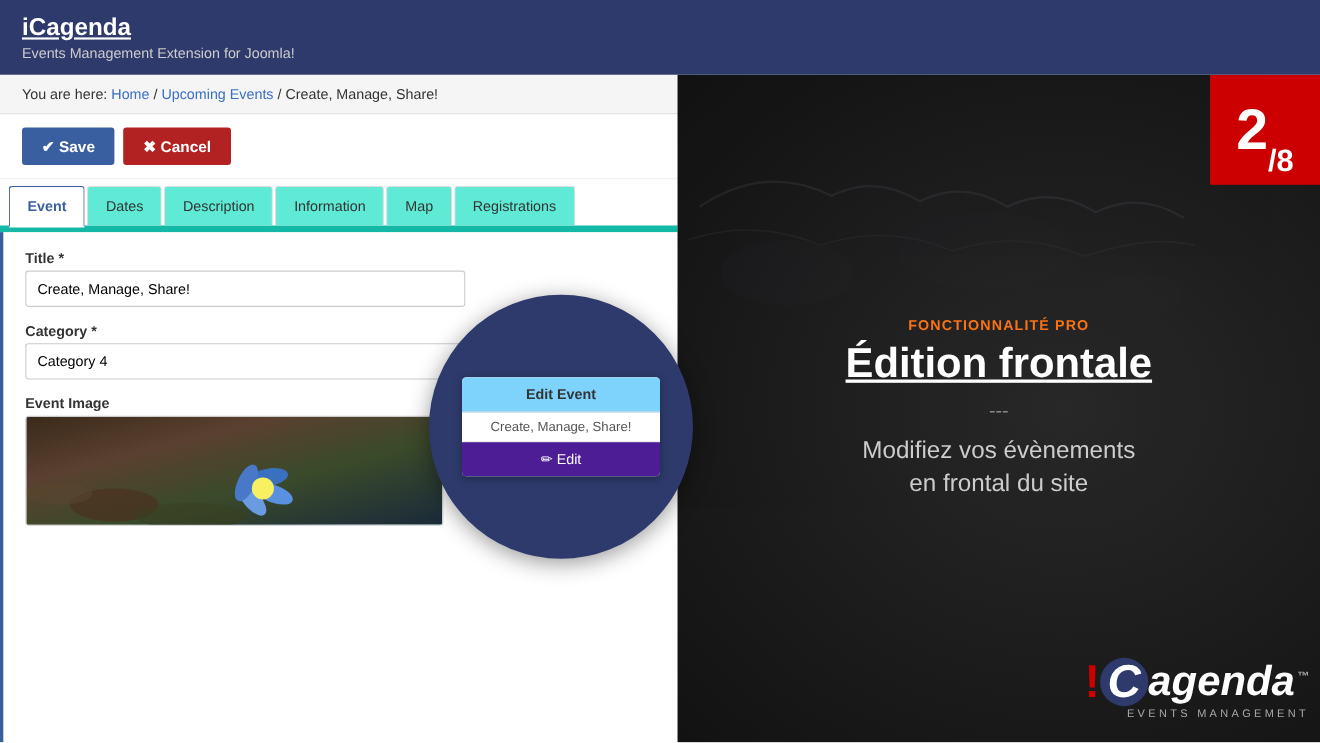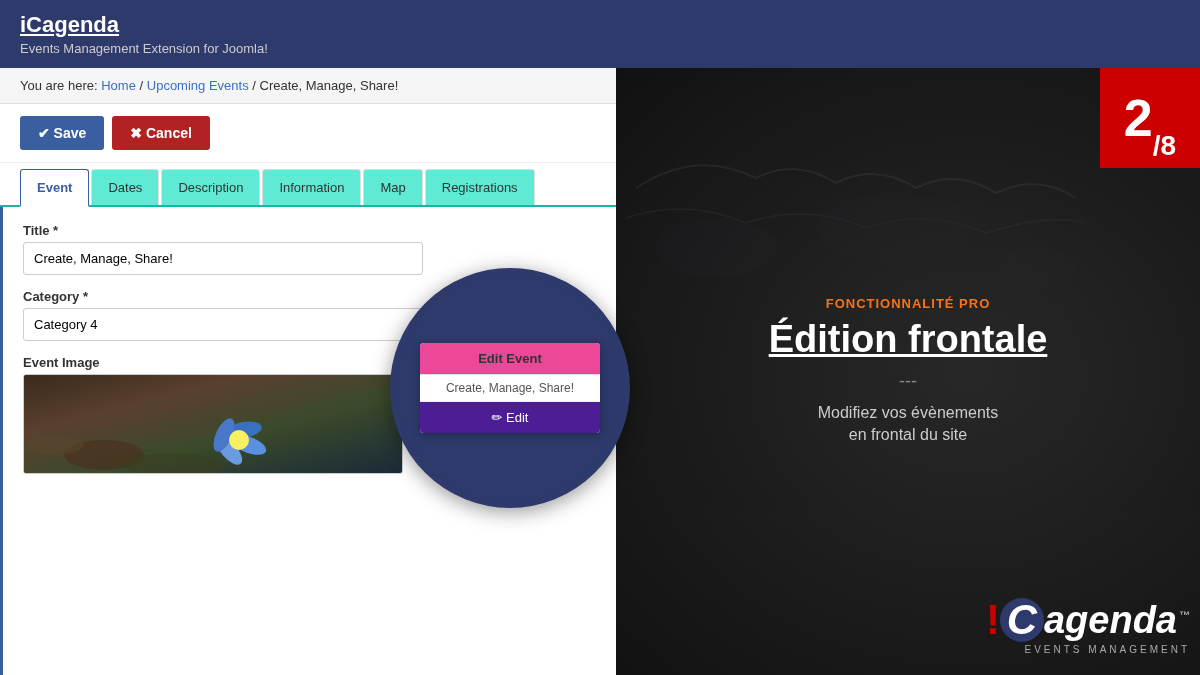--- a/index.html
+++ b/index.html
@@ -82,24 +82,24 @@
       padding: 9px 18px;
       font-size: 14px;
       border-radius: 3px;
       cursor: pointer;
       font-weight: bold;
     }
 
     
     .tabs-bar {
       display: flex;
-      border-bottom: 2px solid #14b8a6;
+      border-bottom: 6px solid #14b8a6;
       background: white;
       flex-shrink: 0;
-      padding: 0 20px;
+      padding: 0 8px;
     }
     .tab {
       padding: 10px 16px;
       font-size: 13px;
       cursor: pointer;
       border: 1px solid #ddd;
       border-bottom: none;
       background: #5eead4;
       color: #333;
       margin-right: 2px;
@@ -158,21 +158,21 @@
     }
 
     .popup-inner {
       background: white;
       width: 180px;
       border-radius: 4px;
       box-shadow: 0 2px 8px rgba(0,0,0,0.3);
       overflow: hidden;
     }
     .popup-header {
-      background: #ec4899;
+      background: #7dd3fc;
       border-bottom: 1px solid #ddd;
       padding: 8px 12px;
       font-size: 13px;
       font-weight: bold;
       color: #333;
       text-align: center;
     }
     .popup-item {
       padding: 6px 12px;
       font-size: 12px;
@@ -265,21 +265,21 @@
       line-height: 1.1;
       margin-bottom: 10px;
       text-decoration: underline;
     }
     .separator {
       color: #888;
       font-size: 18px;
       margin-bottom: 10px;
     }
     .sub-text {
-      font-size: 16px;
+      font-size: 22px;
       color: #ccc;
       line-height: 1.4;
       max-width: 280px;
     }
 
     
     .logo-bottom {
       position: absolute;
       bottom: 20px;
       right: 10px;

